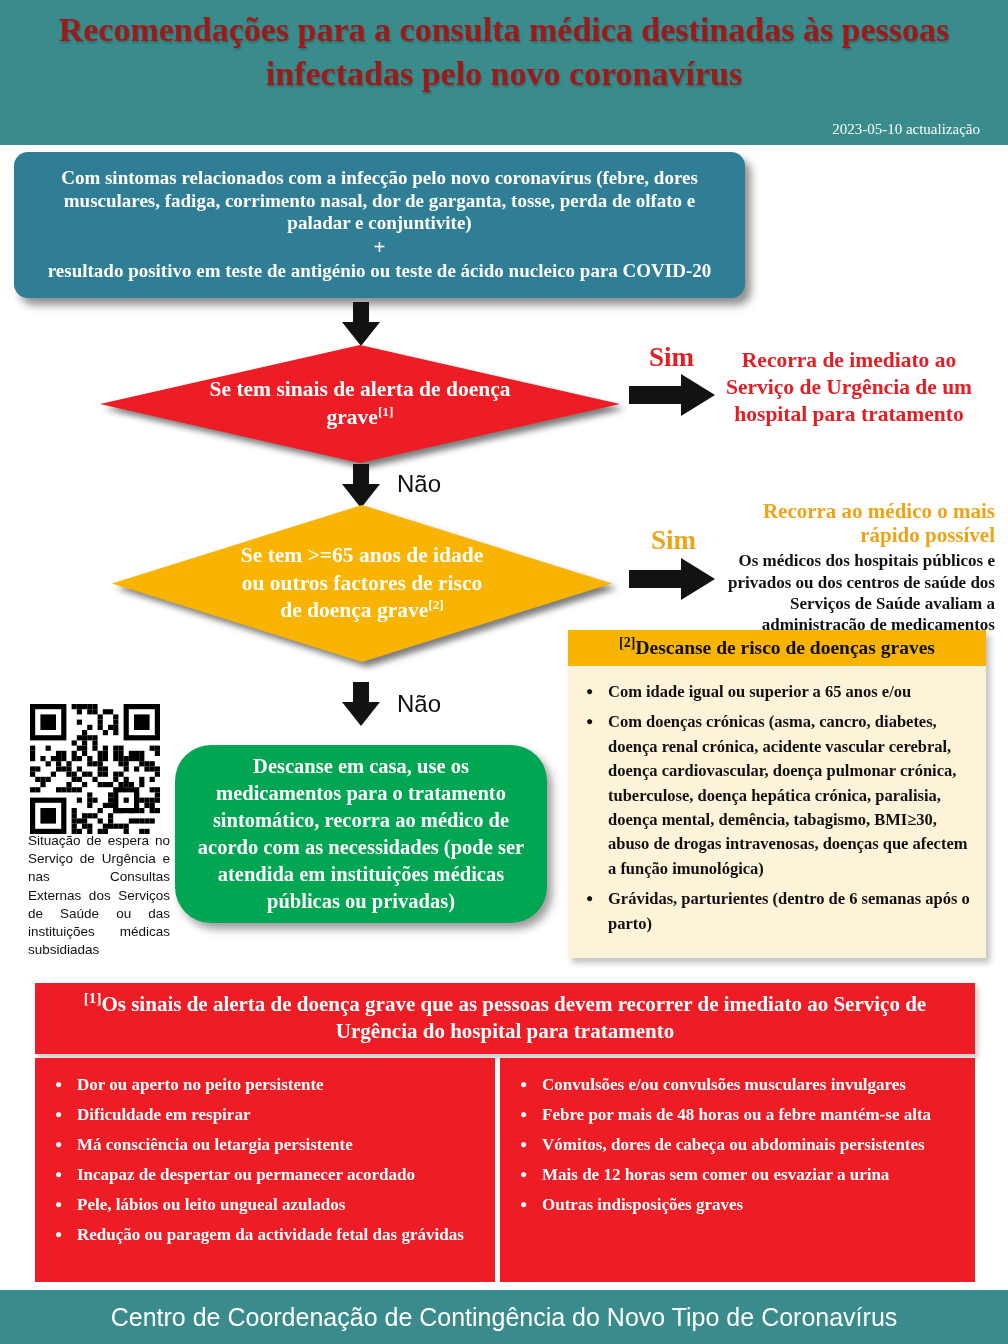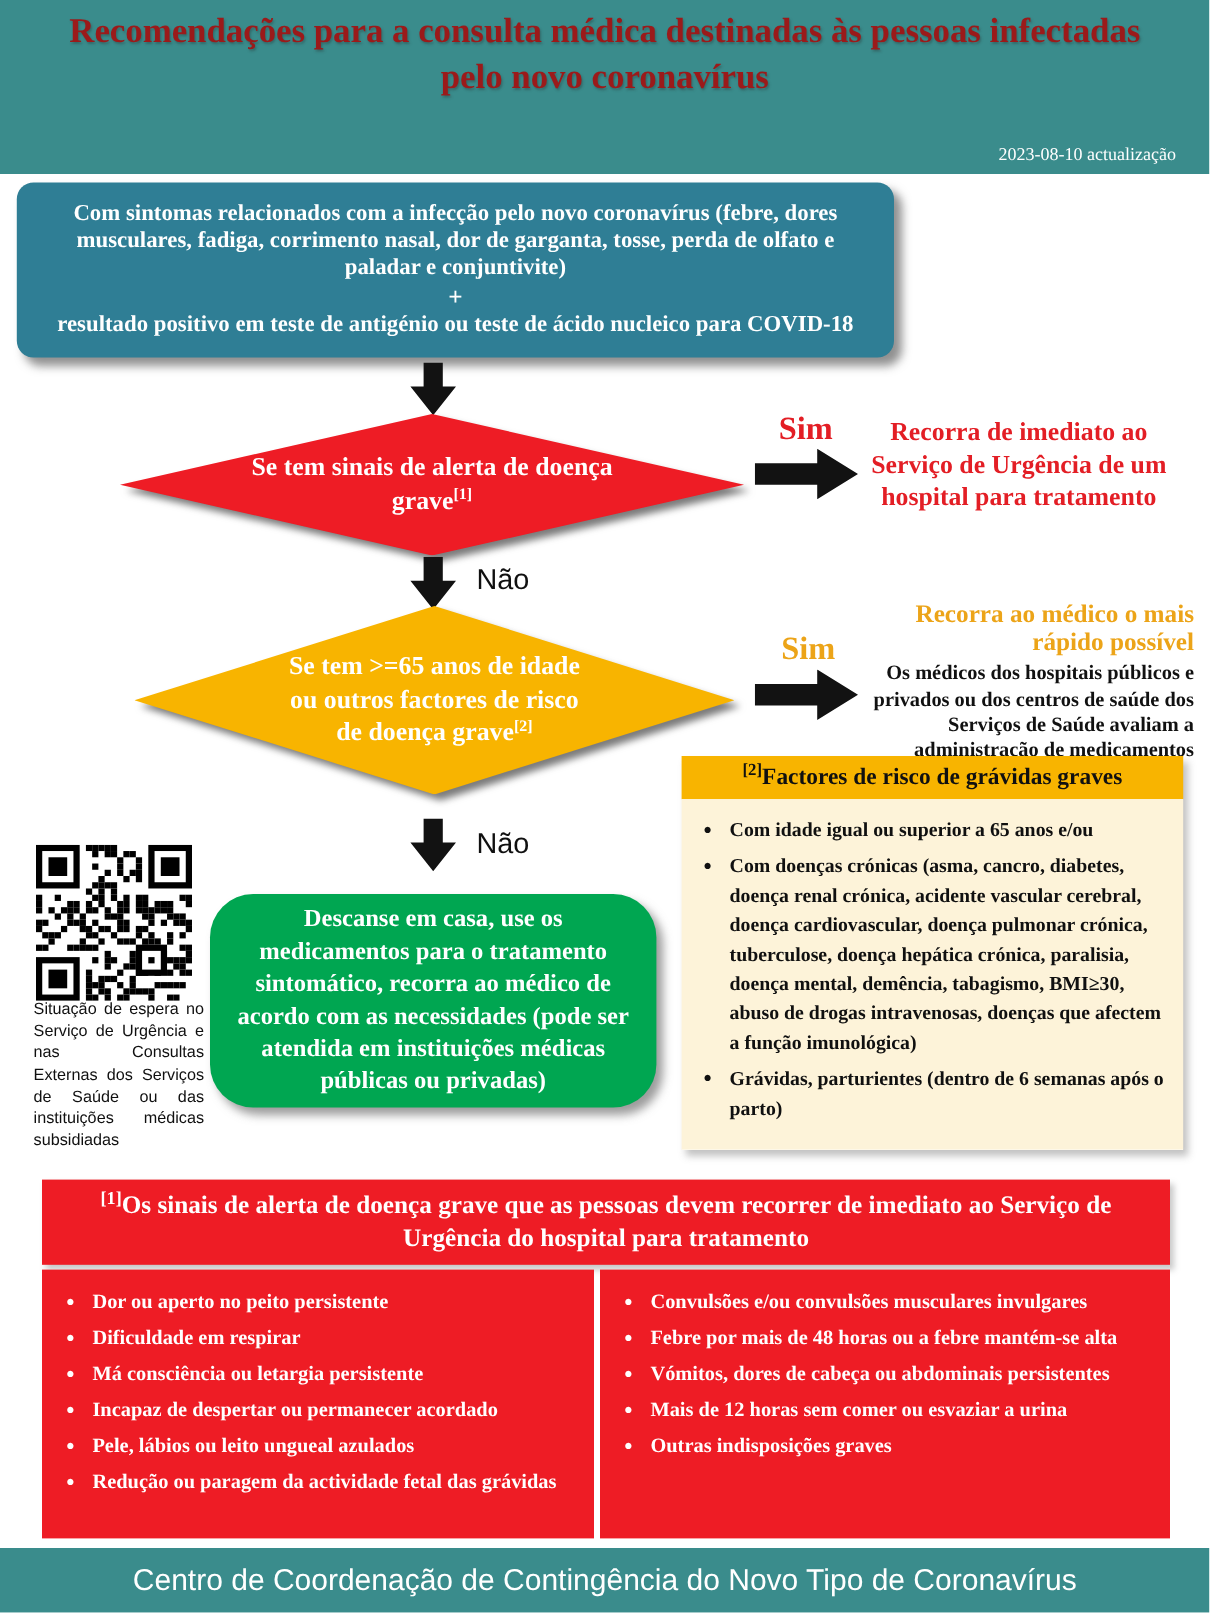--- a/index.html
+++ b/index.html
@@ -6,21 +6,21 @@
   .poster {
     position:relative; width:1008px; height:1344px; background:#ffffff;
     font-family:"Liberation Serif", serif; overflow:hidden;
   }
   sup { font-size:0.62em; line-height:0; }
 
   
   .top-banner { position:absolute; top:0; left:0; width:100%; height:145px; background:#3a8c8c; }
   .title {
     margin:0; padding:8px 40px 0; text-align:center;
-    font-size:29px; line-height:1.3; font-weight:bold; color:#9b1a1a;
+    font-size:34px; line-height:1.3; font-weight:bold; color:#9b1a1a;
     text-shadow:1px 2px 2px rgba(40,40,40,0.35);
   }
   .updated { position:absolute; right:28px; bottom:7px; color:#ffffff; font-size:15px; }
 
   
   .intro-box {
     position:absolute; left:14px; top:152px; width:731px; height:146px; box-sizing:border-box;
     background:#2f7e95; border-radius:14px; box-shadow:6px 7px 8px rgba(70,70,70,0.6);
     color:#ffffff; font-weight:bold; font-size:19px; line-height:1.2; text-align:center;
     padding:4px 24px; display:flex; flex-direction:column; justify-content:center;
@@ -122,27 +122,27 @@
     color:#ffffff; font-family:"Liberation Sans", sans-serif; font-size:25px;
   }
 </style>
 </head>
 <body>
 
 <div class="poster">
 
   <header class="top-banner">
     <h1 class="title">Recomendações para a consulta médica destinadas às pessoas infectadas pelo novo coronavírus</h1>
-    <div class="updated">2023-08-10 actualização</div>
+    <div class="updated">2023-05-10 actualização</div>
   </header>
 
   <section class="intro-box">
     <p>Com sintomas relacionados com a infecção pelo novo coronavírus (febre, dores musculares, fadiga, corrimento nasal, dor de garganta, tosse, perda de olfato e paladar e conjuntivite)</p>
     <p class="plus">+</p>
-    <p>resultado positivo em teste de antigénio ou teste de ácido nucleico para COVID-18</p>
+    <p>resultado positivo em teste de antigénio ou teste de ácido nucleico para COVID-20</p>
   </section>
 
   <svg class="arrow arrow-down-1" viewBox="0 0 40 44">
       <polygon points="12,0 28,0 28,20 39,20 20,44 1,20 12,20"></polygon>
     </svg>
 
   <div class="diamond-wrap d1">
     <div class="diamond red-diamond">
       <div class="d-text"><span>Se tem sinais de alerta de doença grave</span><sup>[1]</sup></div>
     </div>
@@ -168,21 +168,21 @@
   <div class="sim sim2">Sim</div>
   <svg class="arrow arrow-right-2" viewBox="0 0 86 42">
       <polygon points="0,12 52,12 52,0 86,21 52,42 52,30 0,30"></polygon>
     </svg>
   <div class="outcome2">
     <div class="outcome2-title">Recorra ao médico o mais rápido possível</div>
     <div class="outcome2-body">Os médicos dos hospitais públicos e privados ou dos centros de saúde dos Serviços de Saúde avaliam a administração de medicamentos</div>
   </div>
 
   <div class="factors">
-    <div class="factors-header"><sup>[2]</sup><span>Factores de risco de grávidas graves</span></div>
+    <div class="factors-header"><sup>[2]</sup><span>Descanse de risco de doenças graves</span></div>
     <ul class="factors-list">
       <li>Com idade igual ou superior a 65 anos e/ou</li>
       <li>Com doenças crónicas (asma, cancro, diabetes, doença renal crónica, acidente vascular cerebral, doença cardiovascular, doença pulmonar crónica, tuberculose, doença hepática crónica, paralisia, doença mental, demência, tabagismo, BMI≥30, abuso de drogas intravenosas, doenças que afectem a função imunológica)</li>
       <li>Grávidas, parturientes (dentro de 6 semanas após o parto)</li>
     </ul>
   </div>
 
   <svg class="arrow arrow-down-3" viewBox="0 0 40 44">
       <polygon points="12,0 28,0 28,20 39,20 20,44 1,20 12,20"></polygon>
     </svg>

